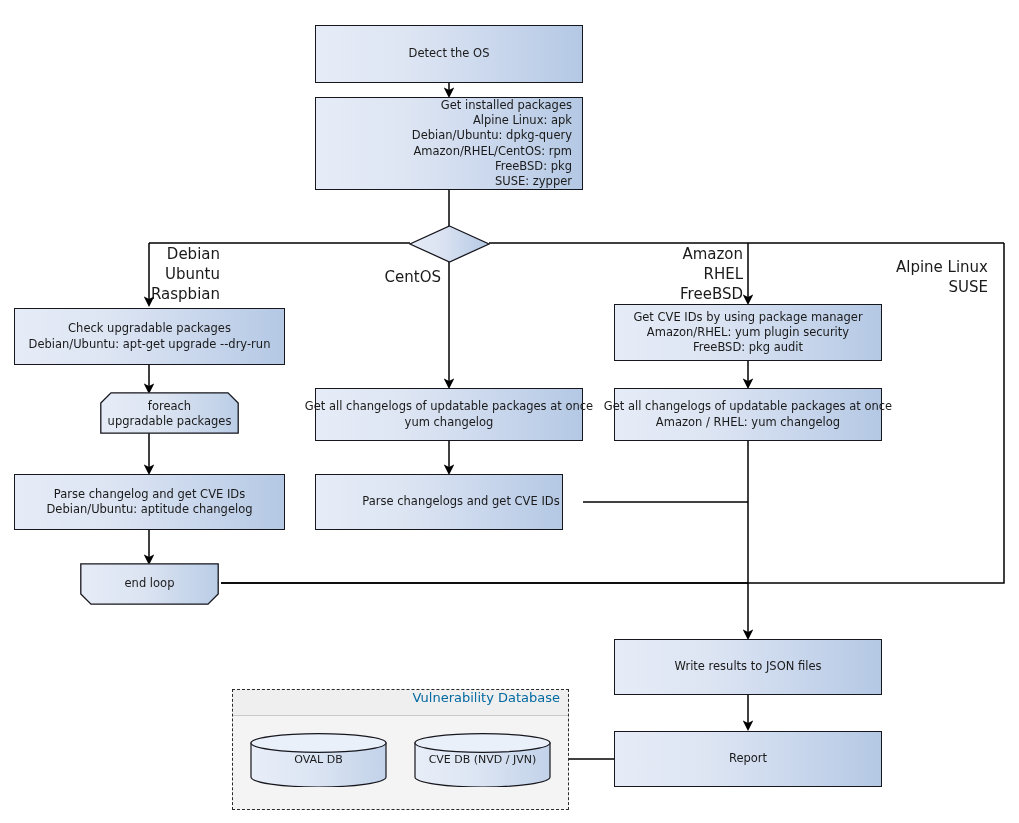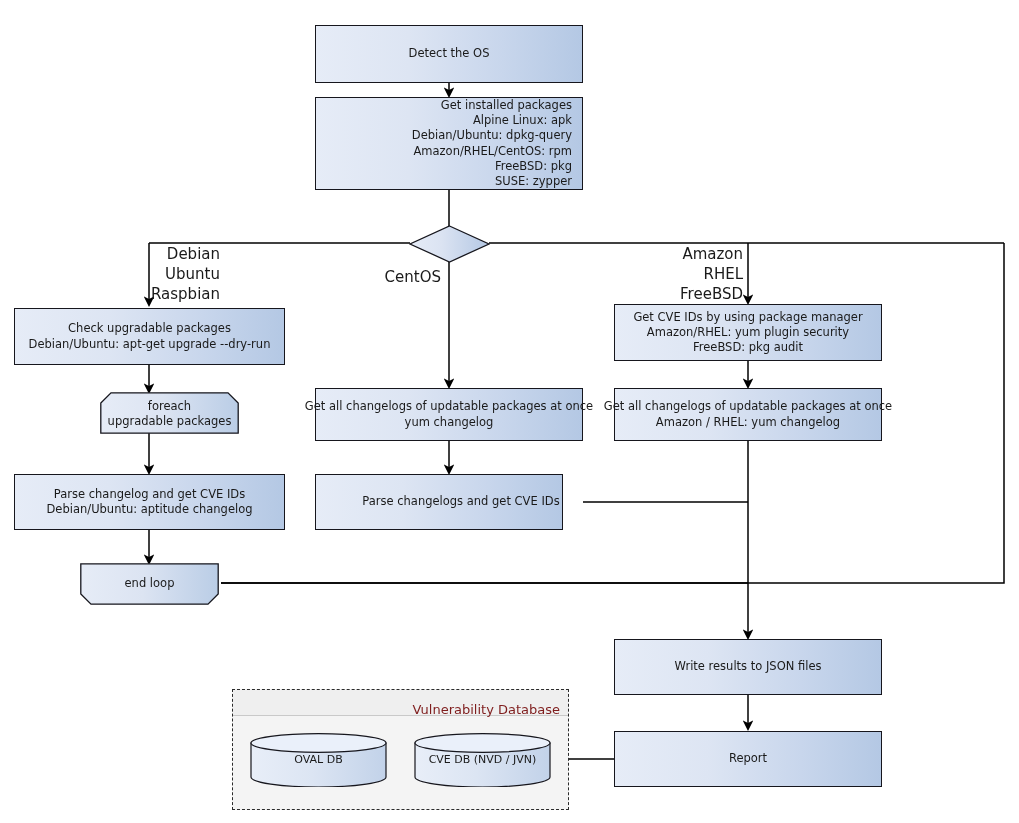--- a/index.html
+++ b/index.html
@@ -67,23 +67,23 @@
   
   .group {
     position: absolute;
     box-sizing: border-box;
     border: 1.6px dashed #2b2b2b;
     background: #f4f4f4;
   }
   .group-title {
     position: absolute;
     right: 8px;
-    top: 12px;
+    top: 0;
     font-size: 13px;
-    color: #7f1d1d;
+    color: #0369a1;
     white-space: nowrap;
   }
   .group-titlebar {
     position: absolute;
     left: 0; right: 0; top: 0;
     height: 25px;
     background: #efefef;
     border-bottom: 1.1px solid #c9c9c9;
   }
   .label-free {
@@ -182,20 +182,24 @@
   <div class="label-free" style="left:321px; top:268px; width:120px;">
     <span>CentOS</span>
   </div>
 
   <div class="label-free" style="left:625px; top:245px; width:118px;">
     <span>Amazon</span><br>
     <span>RHEL</span><br>
     <span>FreeBSD</span>
   </div>
 
+  <div class="label-free" style="left:870px; top:258px; width:118px;">
+    <span>Alpine Linux</span><br>
+    <span>SUSE</span>
+  </div>
 
   <div class="node boxnode" style="left:14px; top:308px; width:271px; height:57px;">
     <span class="txt">
       <span>Check upgradable packages</span><br>
       <span>Debian/Ubuntu: apt-get upgrade --dry-run</span>
     </span>
   </div>
 
   <div class="shapenode" style="left:80px; top:392px; width:139px; height:44px;margin-left:20px;">
     <svg width="139" height="42" viewBox="0 0 139 42">

